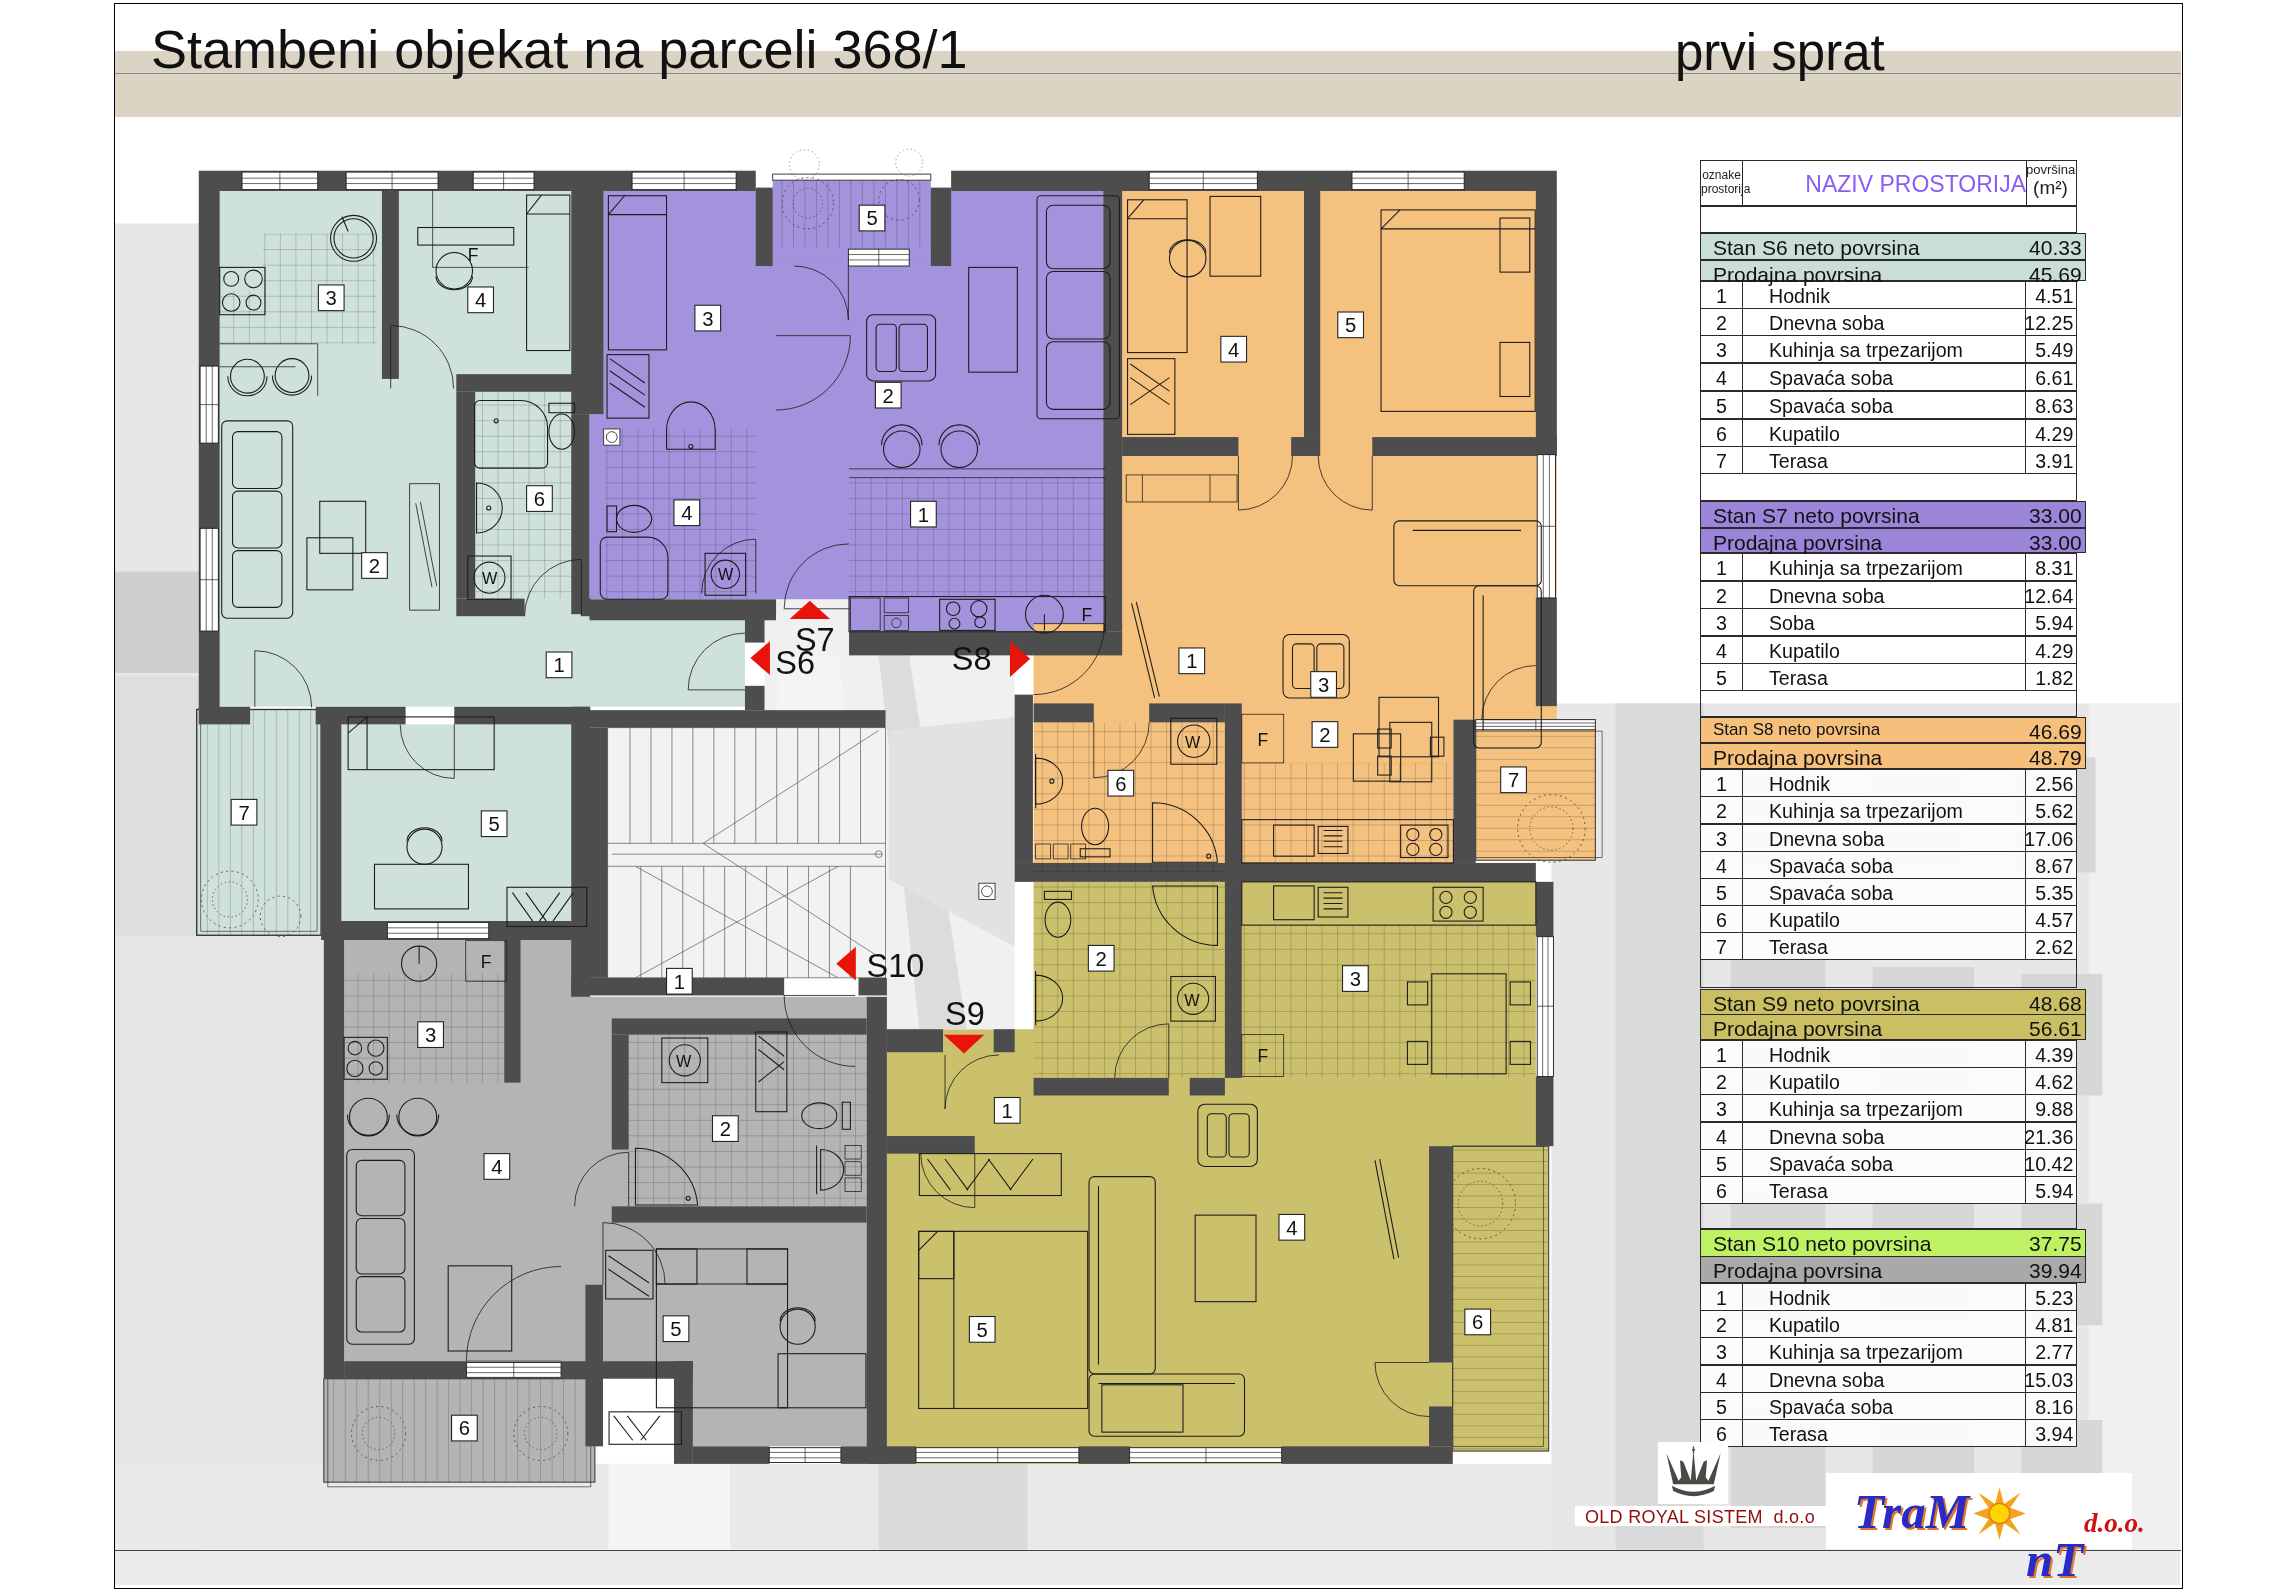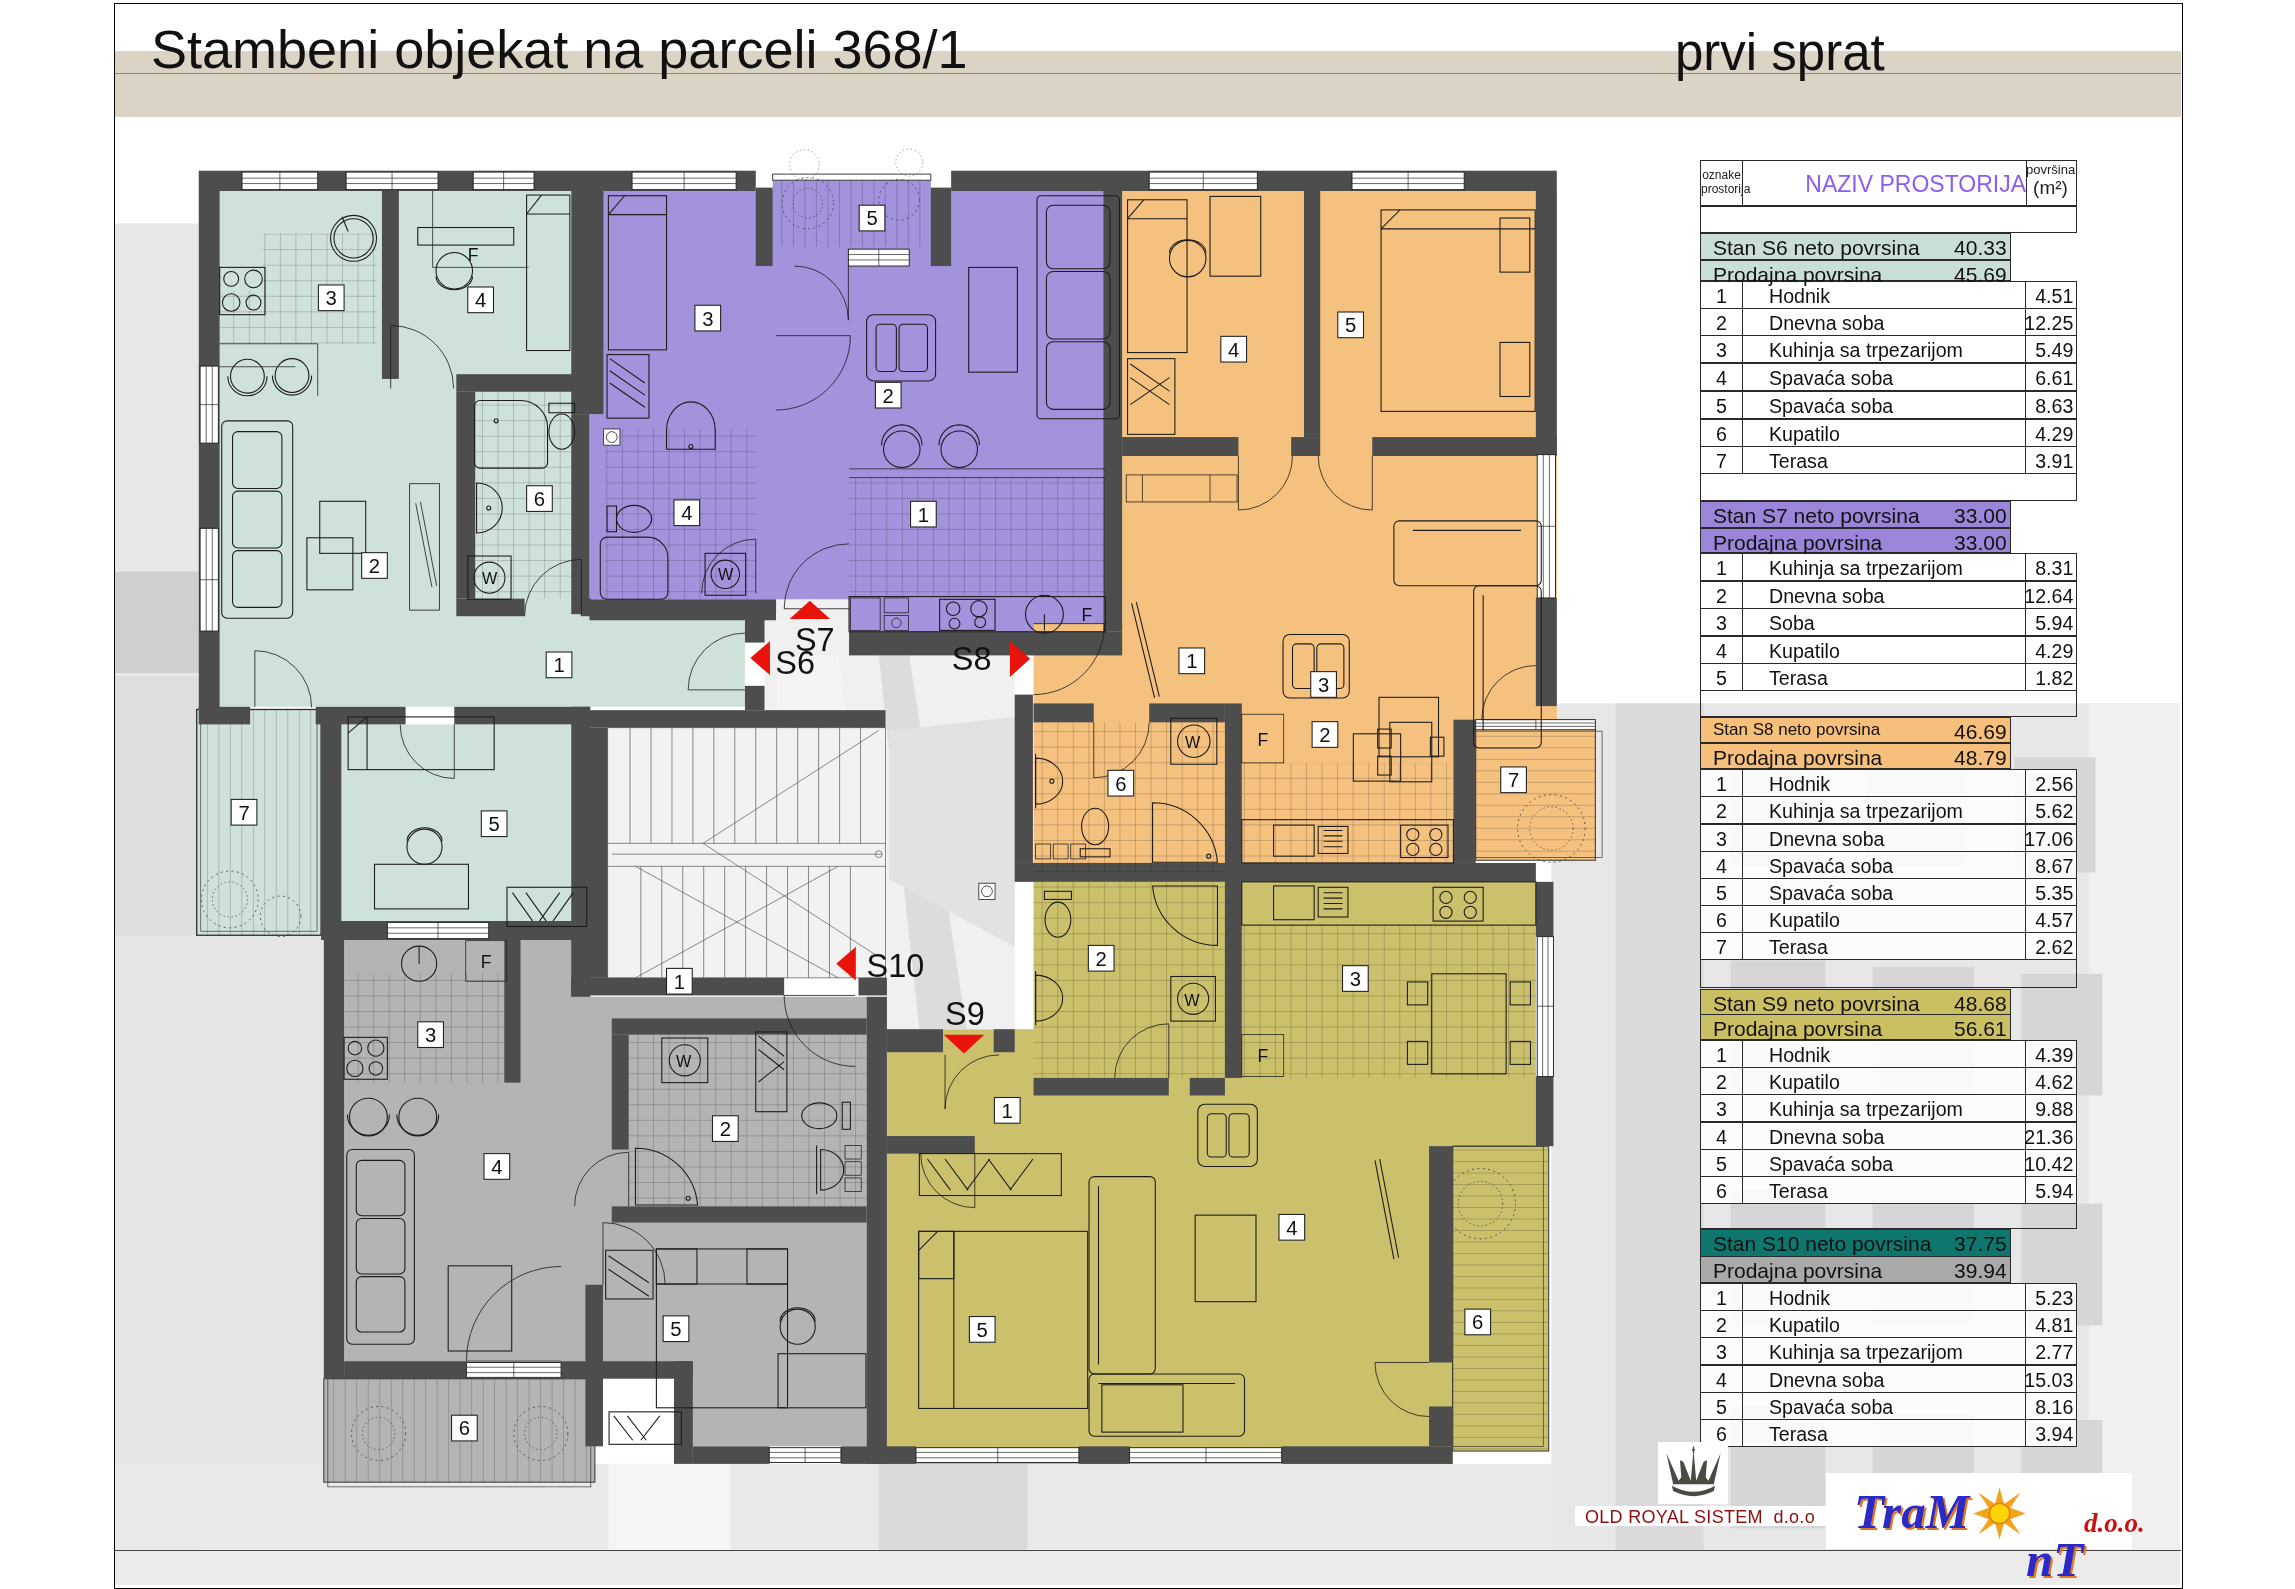--- a/index.html
+++ b/index.html
@@ -12,21 +12,21 @@
   #band2{left:115px;top:74px;width:2066px;height:43px;background:#dbd3c4;}
   #botline{left:115px;top:1550px;width:2066px;height:0.7px;background:#444;}
   #title{left:151px;top:17.6px;font-size:54px;color:#111;letter-spacing:0px;}
   #title2{left:1675px;top:23px;font-size:51px;color:#111;}
   
   .trow{position:absolute;left:1700px;width:377px;border:0.7px solid #2a2a2a;box-sizing:border-box;font-size:19.6px;color:#111;}
   .trow .num{position:absolute;left:0;top:0;bottom:0;width:41px;text-align:center;padding-top:3.4px;border-right:0.7px solid #2a2a2a;}
   .trow .nm{position:absolute;left:68px;top:3.4px;}
   .trow .val{position:absolute;right:2.7px;top:3.4px;width:49px;text-align:right;border-left:0;}
   .trow .vline{position:absolute;left:324px;top:0;bottom:0;width:0.7px;background:#2a2a2a;}
-  .hrow{position:absolute;left:1700px;width:311px;border:0.7px solid #2a2a2a;box-sizing:border-box;font-size:21px;color:#111;z-index:3;}
+  .hrow{position:absolute;left:1700px;width:386px;border:0.7px solid #2a2a2a;box-sizing:border-box;font-size:21px;color:#111;z-index:3;}
   .hrow .nm{position:absolute;left:12px;top:2px;}
   .hrow .val{position:absolute;right:3.4px;top:2px;}
 </style>
 </head>
 <body>
 
 <div id="photo">
     <svg class="abs" style="left:0;top:0" width="2295" height="1590" viewBox="0 0 3395 2351">
 
 <g>
@@ -263,21 +263,21 @@
       <span class="vline"></span>
       <span class="val">10.42</span>
     </div>
 <div class="trow" style="top:1176px;height:28px;background:rgba(255,255,255,0.88);">
       <span class="num">6</span>
       <span class="nm">Terasa</span>
       <span class="vline"></span>
       <span class="val">5.94</span>
     </div>
 <div class="trow" style="top:1203px;height:26px;"></div>
-<div class="hrow" style="top:1229px;height:28px;background:#0f766e;">
+<div class="hrow" style="top:1229px;height:28px;background:#bef264;">
       <span class="nm" style="font-size:21px;">Stan S10 neto povrsina</span>
       <span class="val" style="font-size:21px;">37.75</span>
     </div>
 <div class="hrow" style="top:1256px;height:27px;background:#a9a9a9;">
       <span class="nm" style="font-size:21px;">Prodajna povrsina</span>
       <span class="val" style="font-size:21px;">39.94</span>
     </div>
 <div class="trow" style="top:1283px;height:28px;background:rgba(255,255,255,0.88);">
       <span class="num">1</span>
       <span class="nm">Hodnik</span>

